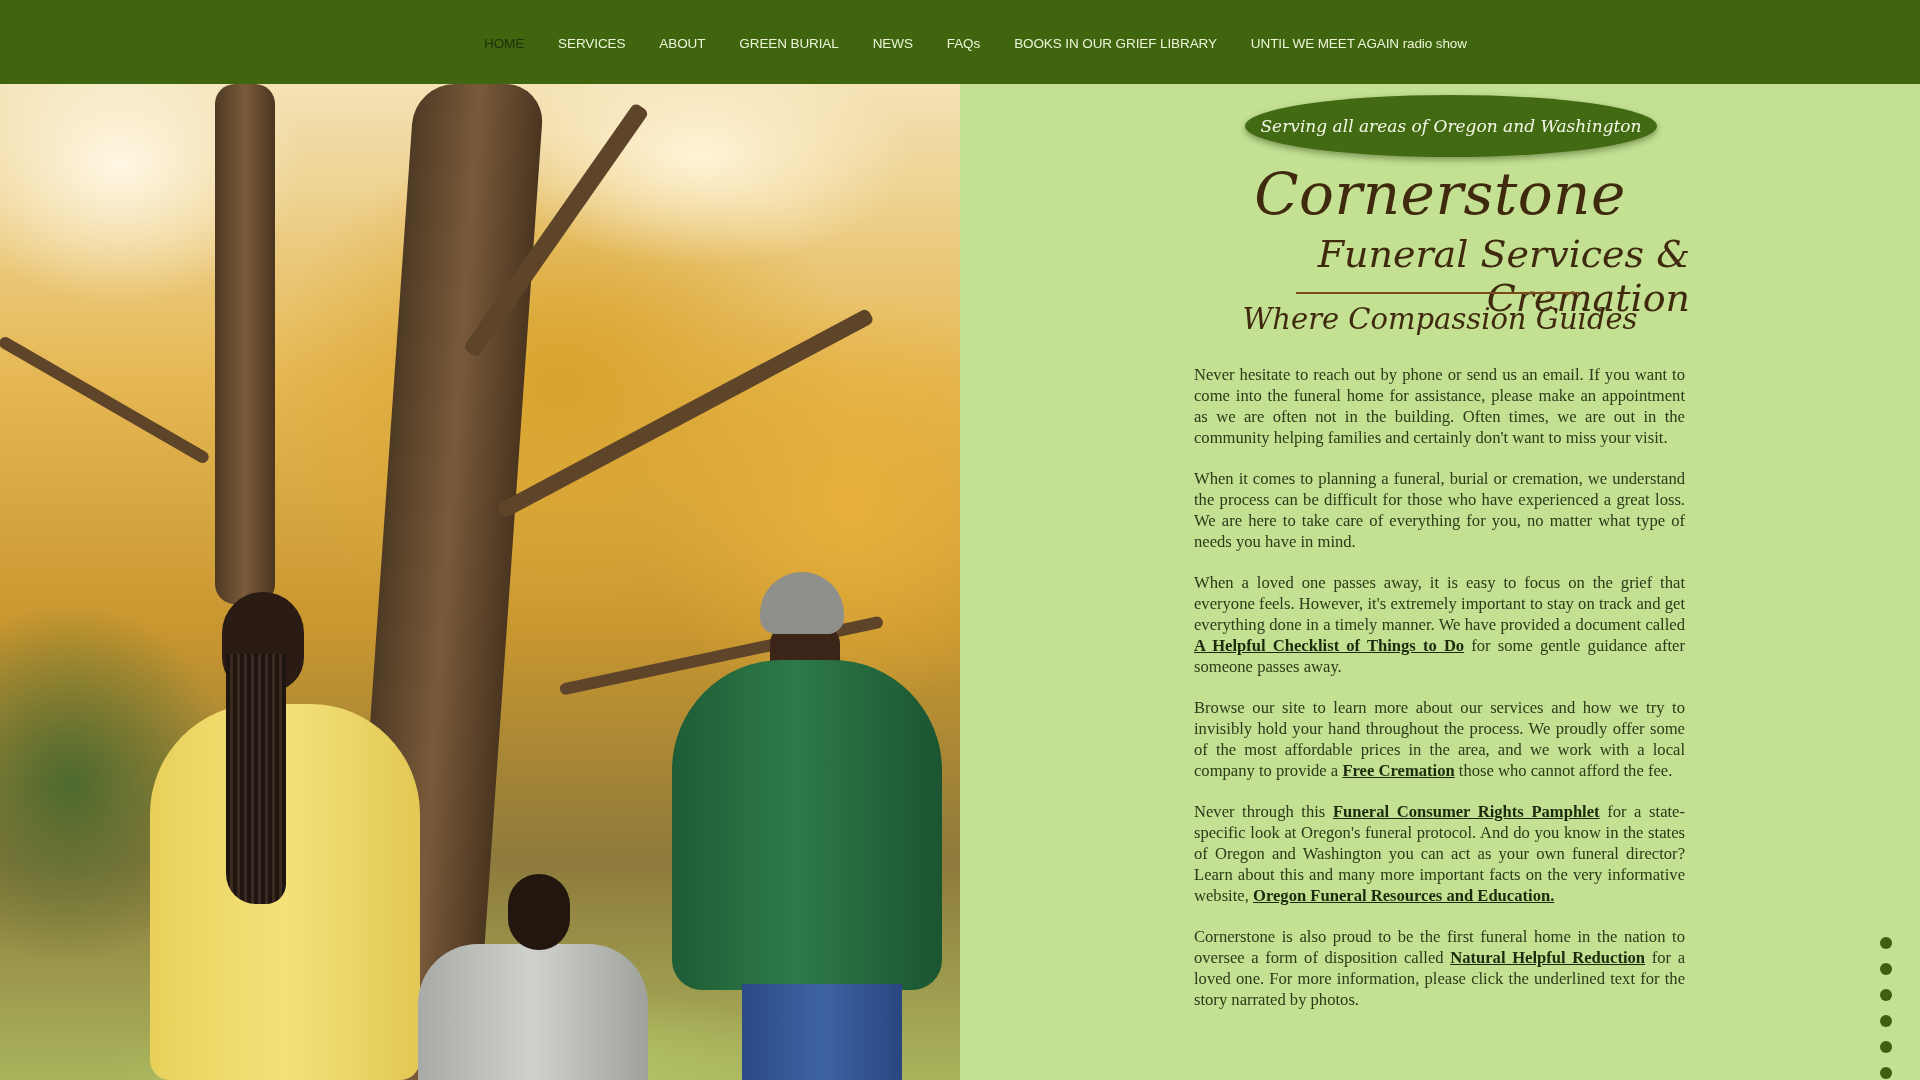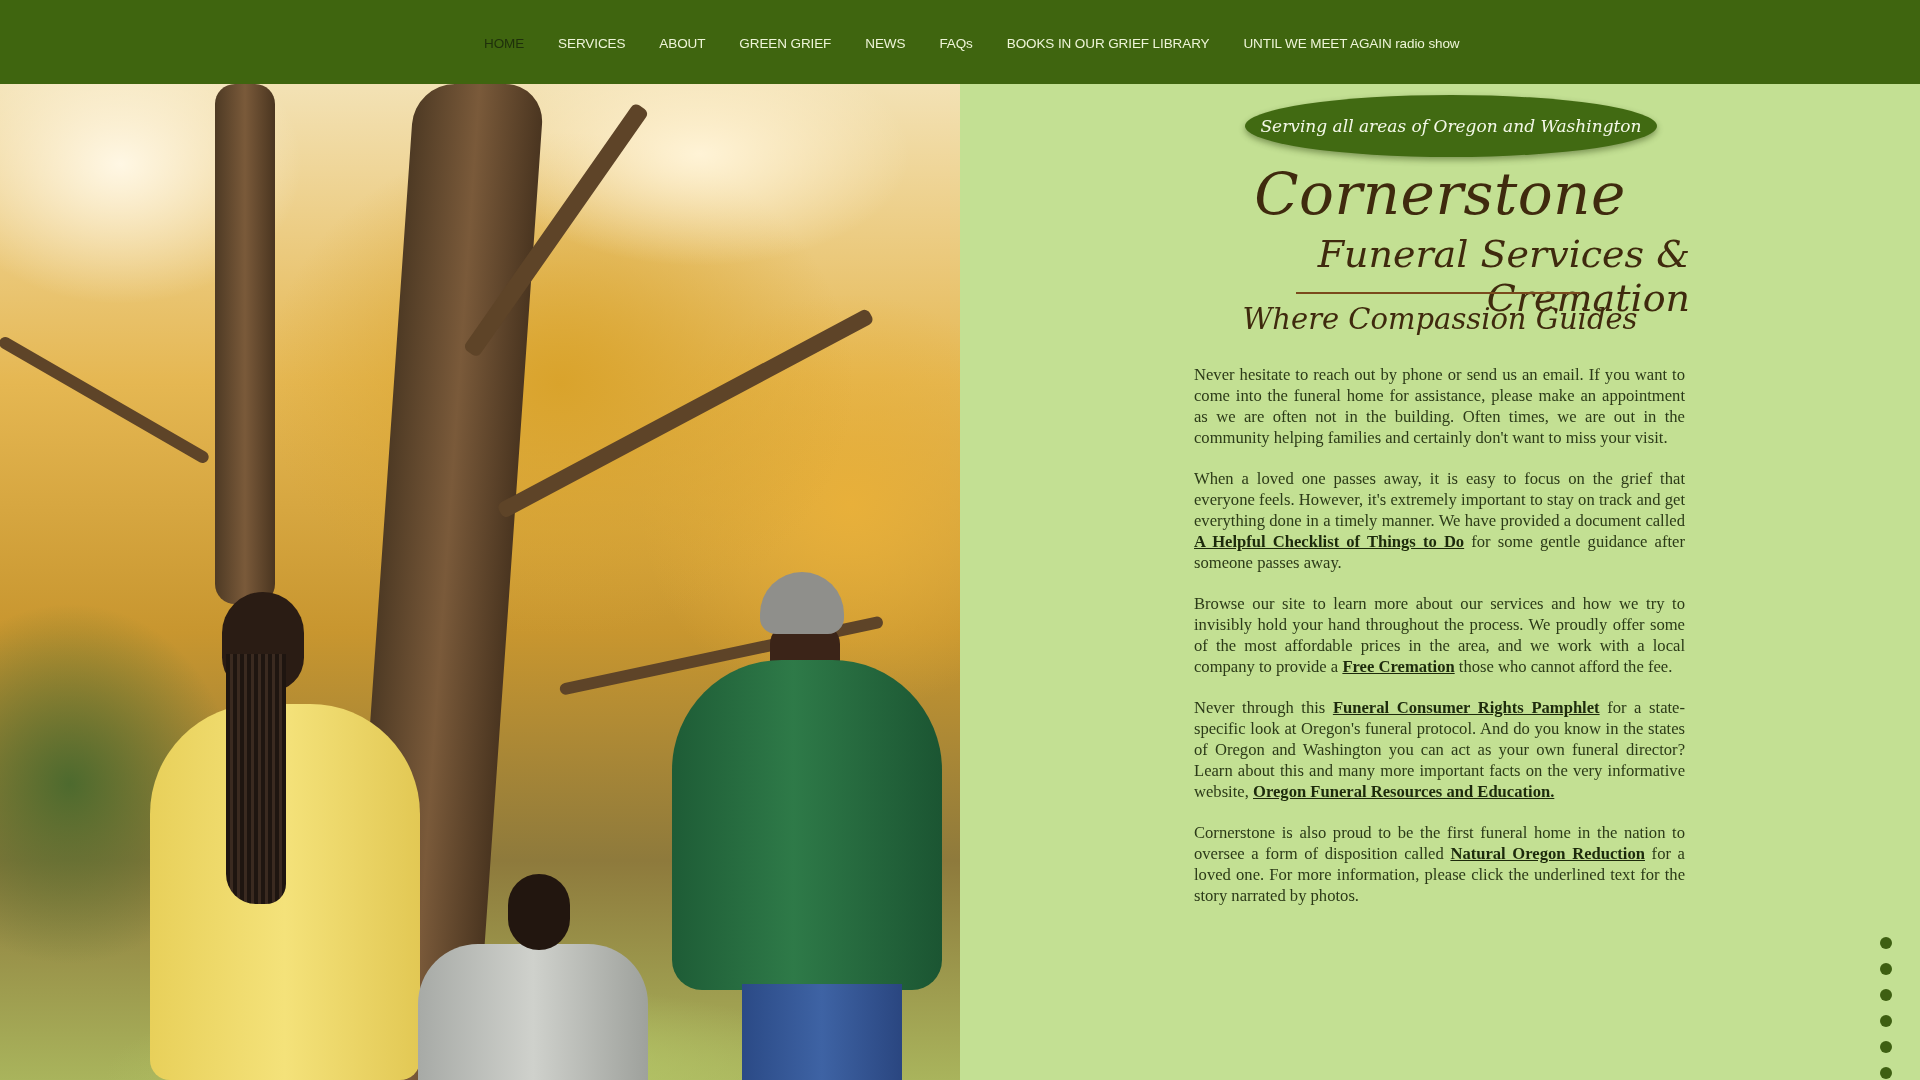--- a/index.html
+++ b/index.html
@@ -128,21 +128,21 @@
   }
 </style>
 </head>
 <body>
 
 <nav class="topnav">
   <ul>
     <li class="active">HOME</li>
     <li>SERVICES</li>
     <li>ABOUT</li>
-    <li>GREEN GRIEF</li>
+    <li>GREEN BURIAL</li>
     <li>NEWS</li>
     <li>FAQs</li>
     <li>BOOKS IN OUR GRIEF LIBRARY</li>
     <li>UNTIL WE MEET AGAIN radio show</li>
   </ul>
 </nav>
 
 <div class="hero-photo" role="img" aria-label="Family of three walking hand in hand toward a large autumn tree">
   <div class="trunk" style="left:380px; top:0; width:130px; height:996px; transform: skewX(-4deg);"></div>
   <div class="trunk" style="left:215px; top:0; width:60px; height:520px; border-radius:20px;"></div>
@@ -166,24 +166,25 @@
   <span>Serving all areas of Oregon and Washington</span>
 </div>
 
 <div class="brand-title brand-name">Cornerstone</div>
 <div class="brand-title brand-sub">Funeral Services &amp; Cremation</div>
 <div class="brand-rule"></div>
 <div class="brand-title brand-tagline">Where Compassion Guides</div>
 
 <div class="content">
   <p>Never hesitate to reach out by phone or send us an email. If you want to come into the funeral home for assistance, please make an appointment as we are often not in the building. Often times, we are out in the community helping families and certainly don't want to miss your visit.</p>
+  <p>When it comes to planning a funeral, burial or cremation, we understand the process can be difficult for those who have experienced a great loss. We are here to take care of everything for you, no matter what type of needs you have in mind.</p>
   <p><span>When a loved one passes away, it is easy to focus on the grief that everyone feels. However, it's extremely important to stay on track and get everything done in a timely manner. We have provided a document called </span><a>A Helpful Checklist of Things to Do</a><span> for some gentle guidance after someone passes away.</span></p>
   <p><span>Browse our site to learn more about our services and how we try to invisibly hold your hand throughout the process. We proudly offer some of the most affordable prices in the area, and we work with a local company to provide a </span><a>Free Cremation</a><span> those who cannot afford the fee.</span></p>
   <p><span>Never through this </span><a>Funeral Consumer Rights Pamphlet</a><span> for a state-specific look at Oregon's funeral protocol. And do you know in the states of Oregon and Washington you can act as your own funeral director? Learn about this and many more important facts on the very informative website, </span><a>Oregon Funeral Resources and Education.</a></p>
-  <p><span>Cornerstone is also proud to be the first funeral home in the nation to oversee a form of disposition called </span><a>Natural Oregon Reduction</a><span> for a loved one. For more information, please click the underlined text for the story narrated by photos.</span></p>
+  <p><span>Cornerstone is also proud to be the first funeral home in the nation to oversee a form of disposition called </span><a>Natural Helpful Reduction</a><span> for a loved one. For more information, please click the underlined text for the story narrated by photos.</span></p>
 </div>
 
 <div class="dot-nav">
   <span></span>
   <span></span>
   <span></span>
   <span></span>
   <span></span>
   <span></span>
 </div>

